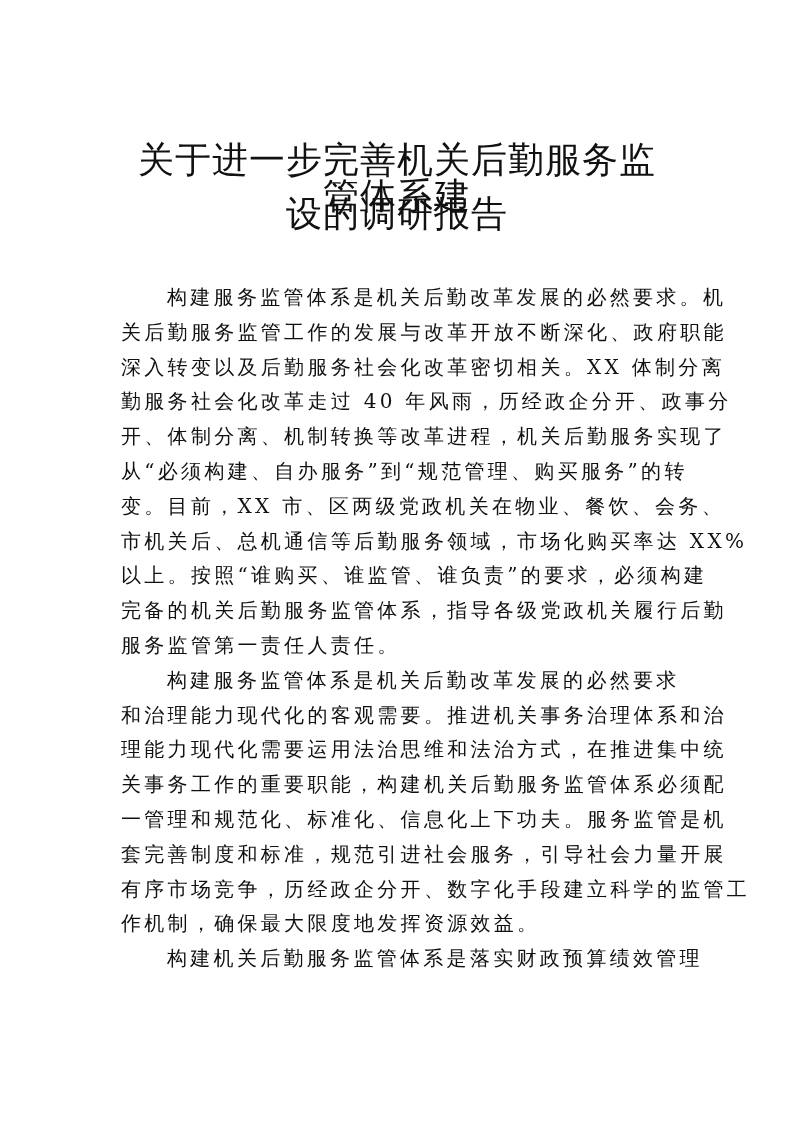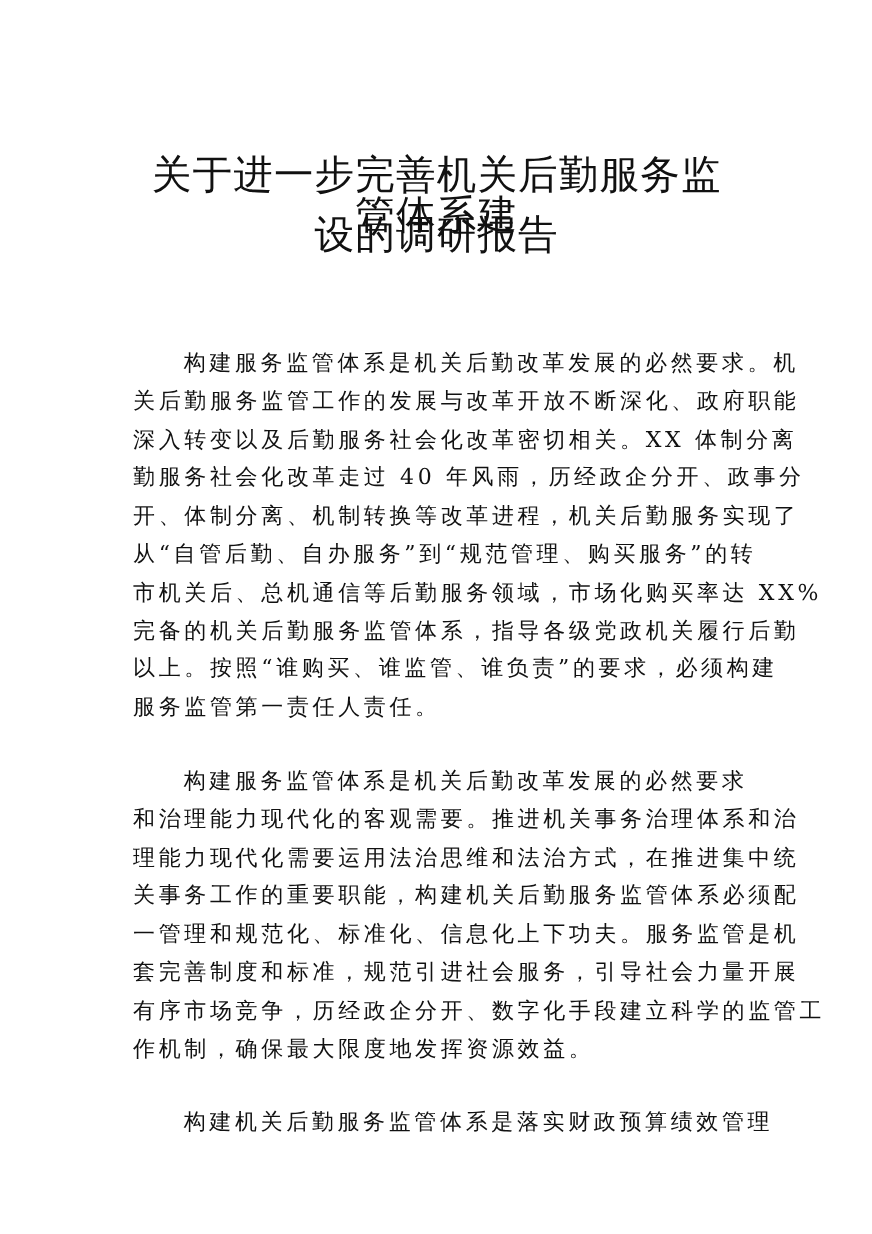--- a/index.html
+++ b/index.html
@@ -11,40 +11,41 @@
   .title.l1 { top: 142px; }
   .title.l2 { top: 196px; }
   .body { position: absolute; left: 0; top: 280px; width: 552px;
           font-size: 20px; line-height: 34.8px; text-align: justify;
           letter-spacing: 3.3px; }
   .para { margin: 0; text-indent: 46px; }
   .para .line { display: block; white-space: nowrap; text-align: justify;
                 text-align-last: justify; }
   .para .line.last { text-align-last: left; }
   .para .line.first { padding-left: 46px; }
-  .para { text-indent: 0; margin-top: 32px; }
+  .para { text-indent: 0; }
 </style>
 </head>
 <body>
 
 <div class="page">
   <div class="title l1">关于进一步完善机关后勤服务监管体系建</div>
   <div class="title l2">设的调研报告</div>
 
   <div class="body">
     <p class="para">
       <span class="line first">构建服务监管体系是机关后勤改革发展的必然要求。机</span>
       <span class="line">关后勤服务监管工作的发展与改革开放不断深化、政府职能</span>
       <span class="line">深入转变以及后勤服务社会化改革密切相关。XX 体制分离</span>
       <span class="line">勤服务社会化改革走过 40 年风雨，历经政企分开、政事分</span>
       <span class="line">开、体制分离、机制转换等改革进程，机关后勤服务实现了</span>
-      <span class="line">从“自管后勤、自办服务”到“规范管理、购买服务”的转</span>
+      <span class="line">从“必须构建、自办服务”到“规范管理、购买服务”的转</span>
+      <span class="line">变。目前，XX 市、区两级党政机关在物业、餐饮、会务、</span>
       <span class="line">市机关后、总机通信等后勤服务领域，市场化购买率达 XX%</span>
+      <span class="line">以上。按照“谁购买、谁监管、谁负责”的要求，必须构建</span>
       <span class="line">完备的机关后勤服务监管体系，指导各级党政机关履行后勤</span>
-      <span class="line">以上。按照“谁购买、谁监管、谁负责”的要求，必须构建</span>
       <span class="line last">服务监管第一责任人责任。</span>
     </p>
     <p class="para">
       <span class="line first">构建服务监管体系是机关后勤改革发展的必然要求</span>
       <span class="line">和治理能力现代化的客观需要。推进机关事务治理体系和治</span>
       <span class="line">理能力现代化需要运用法治思维和法治方式，在推进集中统</span>
       <span class="line">关事务工作的重要职能，构建机关后勤服务监管体系必须配</span>
       <span class="line">一管理和规范化、标准化、信息化上下功夫。服务监管是机</span>
       <span class="line">套完善制度和标准，规范引进社会服务，引导社会力量开展</span>
       <span class="line">有序市场竞争，历经政企分开、数字化手段建立科学的监管工</span>

